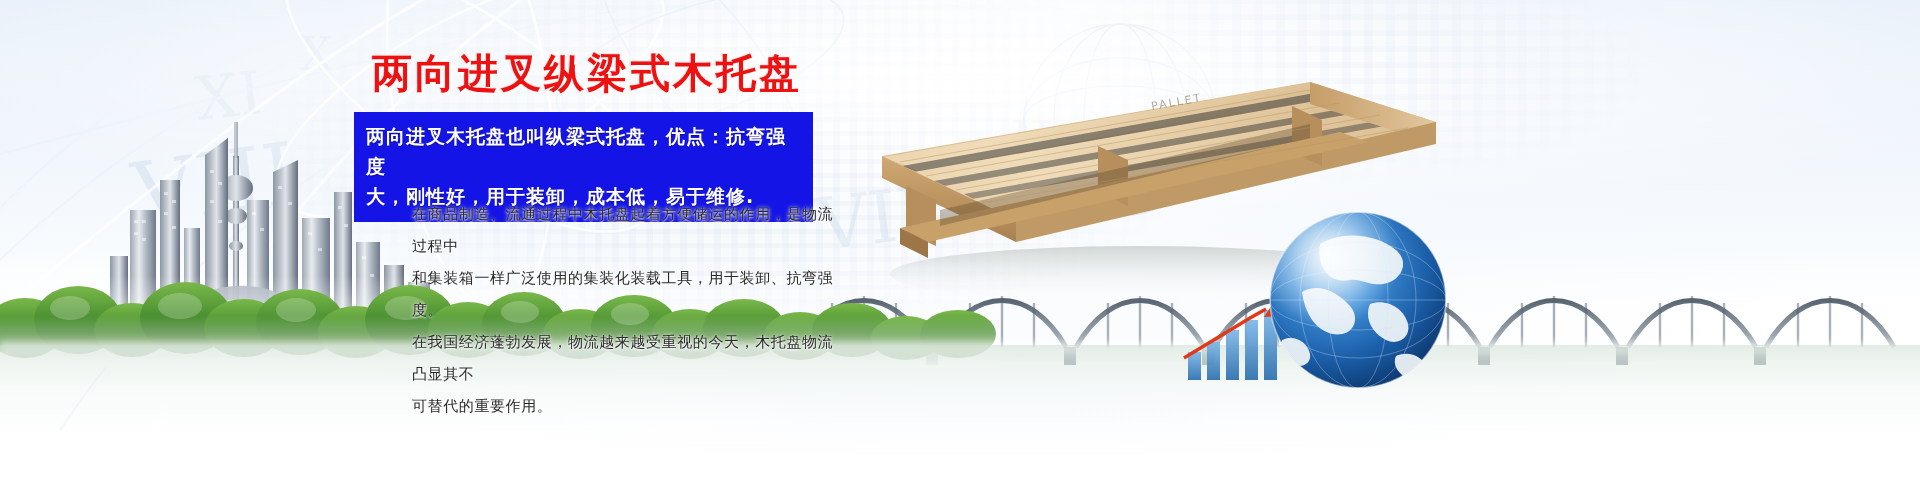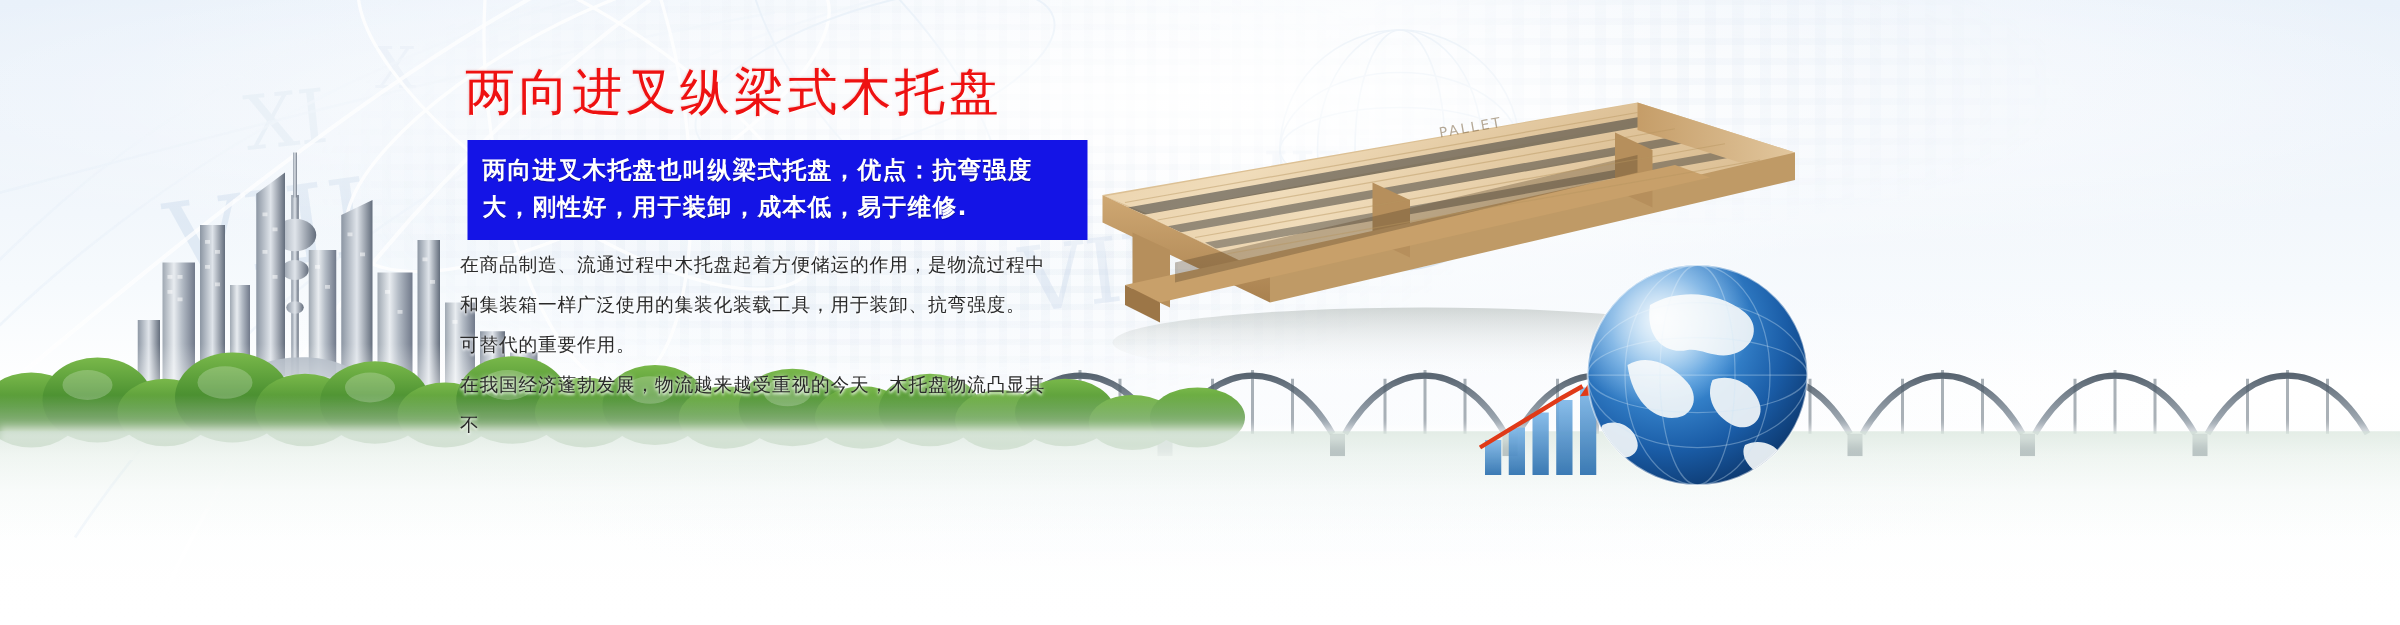--- a/index.html
+++ b/index.html
@@ -34,47 +34,48 @@
     mask-image: radial-gradient(ellipse 420px 150px at 70% 14%, #000 0%, rgba(0,0,0,0) 75%);
     opacity:.8;
   }
 
   .svglayer { position:absolute; inset:0; width:1920px; height:500px; }
 
   
   #title {
     position:absolute; left:372px; top:46px; z-index:20;
     font-family:"DejaVu Sans", sans-serif;
-    font-size:40px; font-weight:normal; letter-spacing:3px;
+    font-size:40px; font-weight:bold; letter-spacing:3px;
     color:#ee1111;
     text-shadow: 1px 1px 0 #ffffff, 2px 2px 3px rgba(255,255,255,.9), 0 0 2px rgba(200,0,0,.35);
     white-space:nowrap;
   }
 
   
   #bluebox {
-    position:absolute; left:374px; top:112px; width:496px; z-index:20;
+    position:absolute; left:354px; top:112px; width:459px; z-index:20;
     background:#1414e6;
     padding:9px 10px 11px 12px;
   }
   #bluebox p {
     color:#ffffff; font-size:19px; font-weight:bold;
     line-height:30px; letter-spacing:1px;
     font-family:"DejaVu Sans", sans-serif;
     text-shadow:0 1px 0 rgba(0,0,0,.35);
   }
 
   
   #bodytext {
     position:absolute; left:368px; top:198px; width:480px; z-index:20;
   }
   #bodytext p {
     color:#2a2a2a; font-size:15px; line-height:32px; letter-spacing:.6px;
-    font-family:Liberation Mono, monospace;
+    font-family:Liberation Sans, sans-serif;
     text-shadow:0 1px 2px rgba(255,255,255,.95), 0 0 4px rgba(255,255,255,.8);
+    margin-left:44px;
   }
 
   
   #skyline { position:absolute; left:110px; top:60px; width:330px; height:300px; z-index:8; }
 
   
   #pallet { position:absolute; left:840px; top:60px; width:600px; height:250px; z-index:14; }
 
   
   #globe { position:absolute; left:1258px; top:200px; width:200px; height:200px; z-index:18; }
@@ -465,18 +466,18 @@
   <div id="title">两向进叉纵梁式木托盘</div>
 
   <div id="bluebox">
     <p>两向进叉木托盘也叫纵梁式托盘，优点：抗弯强度</p>
     <p>大，刚性好，用于装卸，成本低，易于维修.</p>
   </div>
 
   <div id="bodytext">
     <p>在商品制造、流通过程中木托盘起着方便储运的作用，是物流过程中</p>
     <p>和集装箱一样广泛使用的集装化装载工具，用于装卸、抗弯强度。</p>
+    <p>在我国经济蓬勃发展，物流越来越受重视的今天，木托盘物流凸显其不</p>
     <p>可替代的重要作用。</p>
-    <p>在我国经济蓬勃发展，物流越来越受重视的今天，木托盘物流凸显其不</p>
   </div>
 
   <div id="bottomfade"></div>
 </div>
 
 </body></html>

